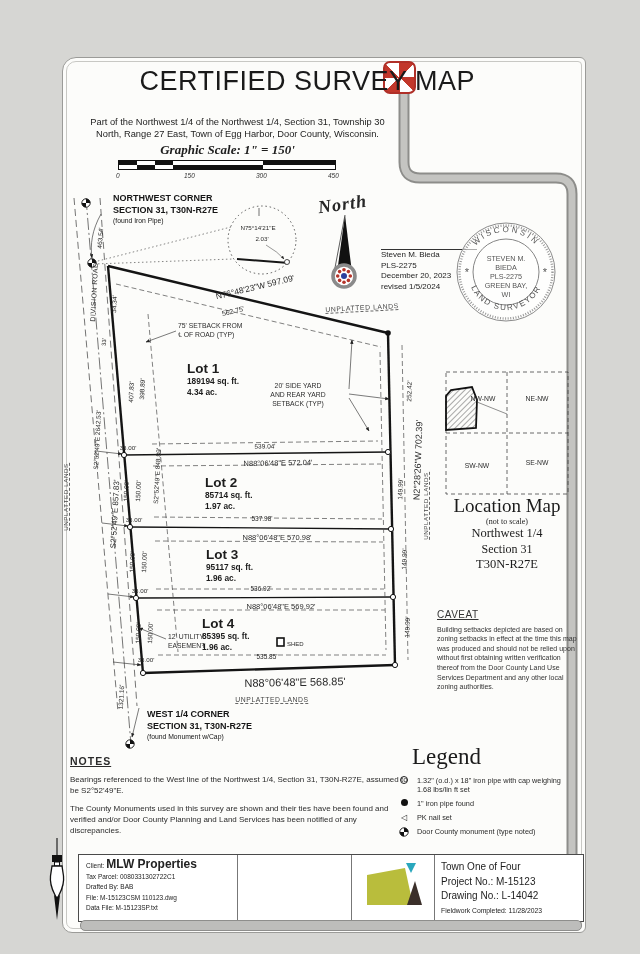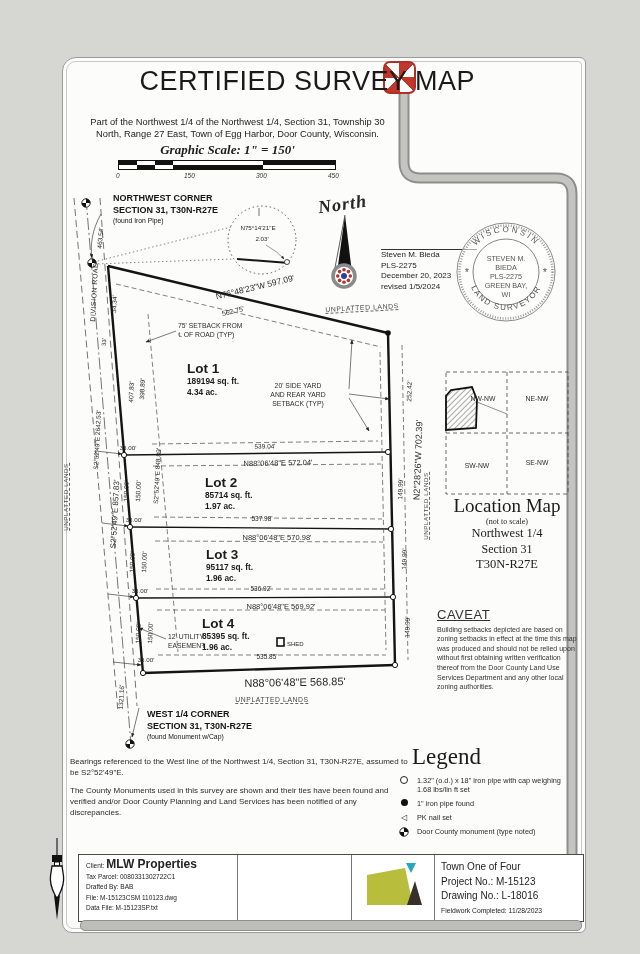--- a/index.html
+++ b/index.html
@@ -345,25 +345,26 @@
 
   <div class="abs serif" style="left:437px;top:495px;width:140px;text-align:center;color:#1b1b1b">
     <div style="font-size:19px">Location Map</div>
     <div style="font-size:8px">(not to scale)</div>
     <div style="font-size:12.5px;line-height:15.5px">Northwest 1/4</div>
     <div style="font-size:12px;line-height:15.5px">Section 31</div>
     <div style="font-size:12.5px;line-height:15.5px">T30N-R27E</div>
   </div>
 
   <div class="cav">
-    <div style="font-size:13px;text-decoration:underline;margin-bottom:5px;letter-spacing:.5px">CAVEAT</div>
+    <div style="font-size:10px;text-decoration:underline;margin-bottom:5px;letter-spacing:.5px">CAVEAT</div>
     <div>Building setbacks depicted are based on zoning setbacks in effect at the time this map was produced and should not be relied upon without first obtaining written verification thereof from the Door County Land Use Services Department and any other local zoning authorities.</div>
   </div>
 
   <div class="nts">
+    <div style="font-size:10.5px;font-weight:600;text-decoration:underline;letter-spacing:1px;margin-bottom:7px">NOTES</div>
     <div style="margin-bottom:7px">Bearings referenced to the West line of the Northwest 1/4, Section 31, T30N-R27E, assumed to be S2°52'49"E.</div>
     <div>The County Monuments used in this survey are shown and their ties have been found and verified and/or Door County Planning and Land Services has been notified of any discrepancies.</div>
   </div>
 
   <div class="abs" style="left:398px;top:744px;width:175px">
     <div class="serif" style="font-size:23px;color:#1b1b1b;margin-left:14px;margin-bottom:6px">Legend</div>
     <div class="legend-item">
       <span class="lsym">
         <span style="display:inline-block;width:6px;height:6px;border:1px solid #222;border-radius:50%"></span>
       </span>
@@ -410,21 +411,21 @@
 
     <svg class="abs" style="left:280px;top:6px" width="68" height="48" viewBox="0 0 68 48">
       <path d="M8,14 L46,7 L54,44 L8,44 Z" fill="#b9bd3c"></path>
       <path d="M47,2 L57,2 L52,12 Z" fill="#2aa7bd"></path>
       <path d="M56,20 L63,44 L48,44 Z" fill="#3b2f2a"></path>
     </svg>
 
     <div class="abs" style="left:362px;top:5px;font-size:10px;line-height:14.5px;color:#1d1d1d">
       <div>Town One of Four</div>
       <div>Project No.: M-15123</div>
-      <div>Drawing No.: L-18016</div>
+      <div>Drawing No.: L-14042</div>
       <div style="font-size:6.8px">Fieldwork Completed: 11/28/2023</div>
     </div>
   </div>
 
   <svg class="abs" style="left:44px;top:838px" width="26" height="104" viewBox="0 0 26 104">
     <path d="M13,0 L13,17" stroke="#222" stroke-width="1.2"></path>
     <rect x="8" y="17" width="10" height="7" fill="#111"></rect>
     <rect x="10.5" y="24" width="5" height="4" fill="#fff" stroke="#111" stroke-width="1"></rect>
     <path d="M8,28 L18,28 L19.5,38 C20.5,47 17,53 15,57 L13,61 L11,57 C9,53 5.5,47 6.5,38 Z" fill="#fff" stroke="#111" stroke-width="1.3"></path>
     <path d="M13,59 L10,57 L13,82 L16,57 Z" fill="#111"></path>

